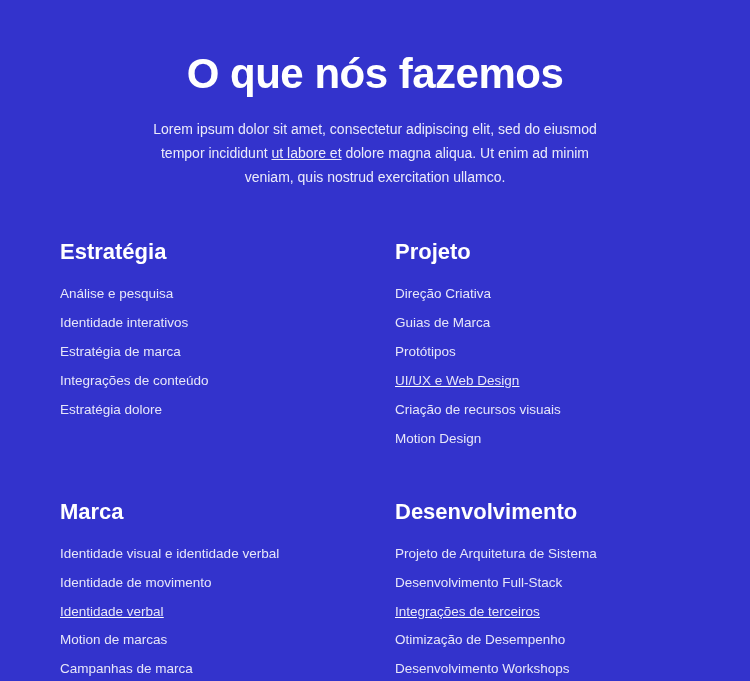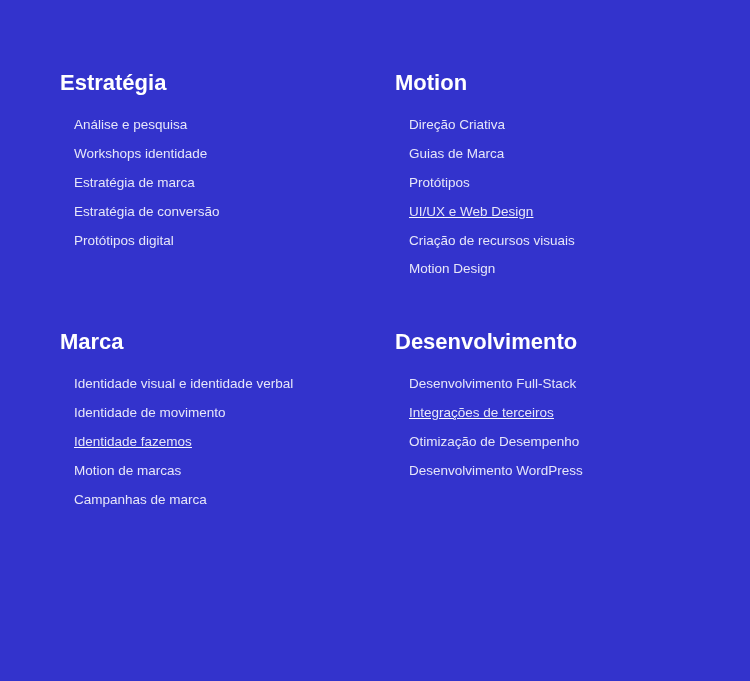--- a/index.html
+++ b/index.html
@@ -71,21 +71,20 @@
       list-style: none;
       display: flex;
       flex-direction: column;
       gap: 10px;
     }
 
     .service-list li {
       font-size: 13.5px;
       color: rgba(255,255,255,0.88);
       line-height: 1.4;
-      margin-left: 14px;
     }
 
     .service-list li.underlined a,
     .service-list li.underlined {
       text-decoration: underline;
       color: rgba(255,255,255,0.88);
     }
 
     a {
       color: rgba(255,255,255,0.88);
@@ -95,57 +94,64 @@
 
     a.underlined {
       text-decoration: underline;
     }
   </style>
 </head>
 <body>
 
 <div class="page-container">
 
+  <div class="header-section">
+    <h1 class="main-title">O que nós fazemos</h1>
+    <p class="subtitle">
+      Lorem ipsum dolor sit amet, consectetur adipiscing elit, sed do eiusmod tempor incididunt <u>ut labore et</u> dolore magna aliqua. Ut enim ad minim veniam, quis nostrud exercitation ullamco.
+    </p>
+  </div>
 
   <div class="services-grid">
   <div class="service-category">
         <h2 class="category-title">Estratégia</h2>
         <ul class="service-list">
           <li>Análise e pesquisa</li>
-          <li>Workshops identidade</li>
+          <li>Identidade interativos</li>
           <li>Estratégia de marca</li>
-          <li>Estratégia de conversão</li>
-          <li>Protótipos digital</li>
+          <li>Integrações de conteúdo</li>
+          <li>Estratégia dolore</li>
         </ul>
       </div>
       <div class="service-category">
-        <h2 class="category-title">Motion</h2>
+        <h2 class="category-title">Projeto</h2>
         <ul class="service-list">
           <li>Direção Criativa</li>
           <li>Guias de Marca</li>
           <li>Protótipos</li>
           <li class="underlined"><a href="#" class="underlined">UI/UX e Web Design</a></li>
           <li>Criação de recursos visuais</li>
           <li>Motion Design</li>
         </ul>
       </div>
       <div class="service-category">
         <h2 class="category-title">Marca</h2>
         <ul class="service-list">
           <li>Identidade visual e identidade verbal</li>
           <li>Identidade de movimento</li>
-          <li class="underlined"><a href="#" class="underlined">Identidade fazemos</a></li>
+          <li class="underlined"><a href="#" class="underlined">Identidade verbal</a></li>
           <li>Motion de marcas</li>
           <li>Campanhas de marca</li>
         </ul>
       </div>
       <div class="service-category">
         <h2 class="category-title">Desenvolvimento</h2>
         <ul class="service-list">
+          <li>Projeto de Arquitetura de Sistema</li>
           <li>Desenvolvimento Full-Stack</li>
           <li class="underlined"><a href="#" class="underlined">Integrações de terceiros</a></li>
           <li>Otimização de Desempenho</li>
-          <li>Desenvolvimento WordPress</li>
+          <li>Desenvolvimento Workshops</li>
         </ul>
       </div>
     </div>
 
 </div>
 
 </body></html>

